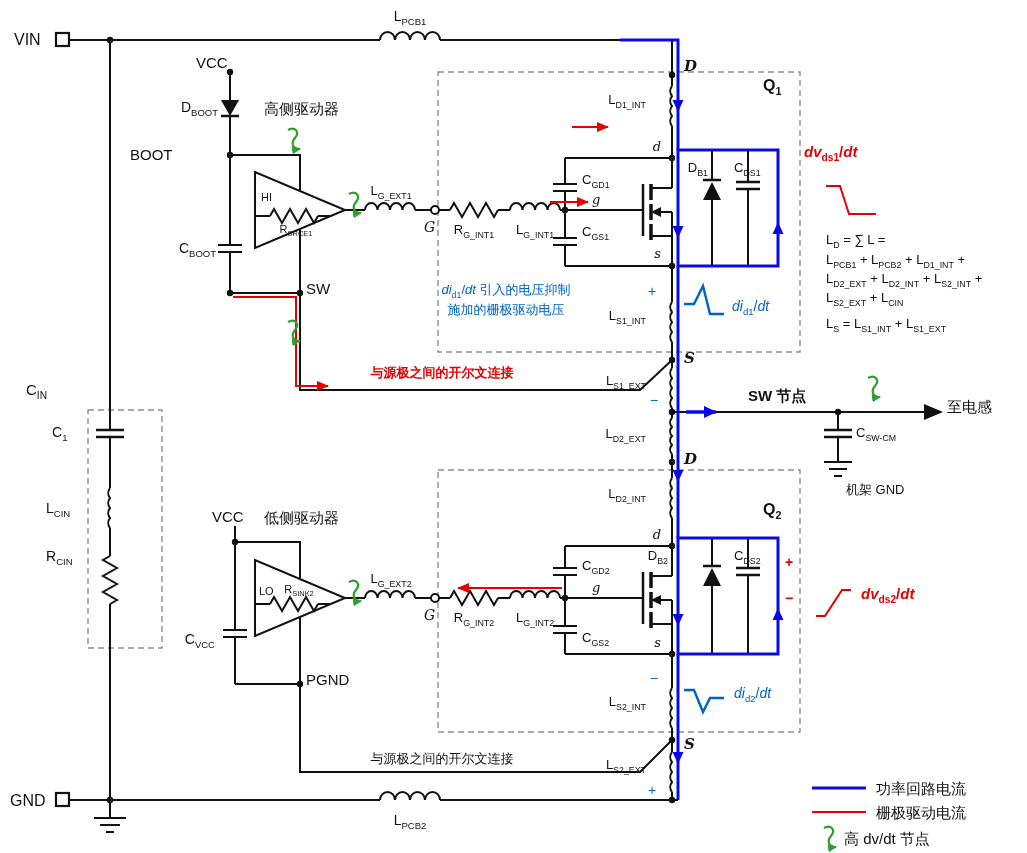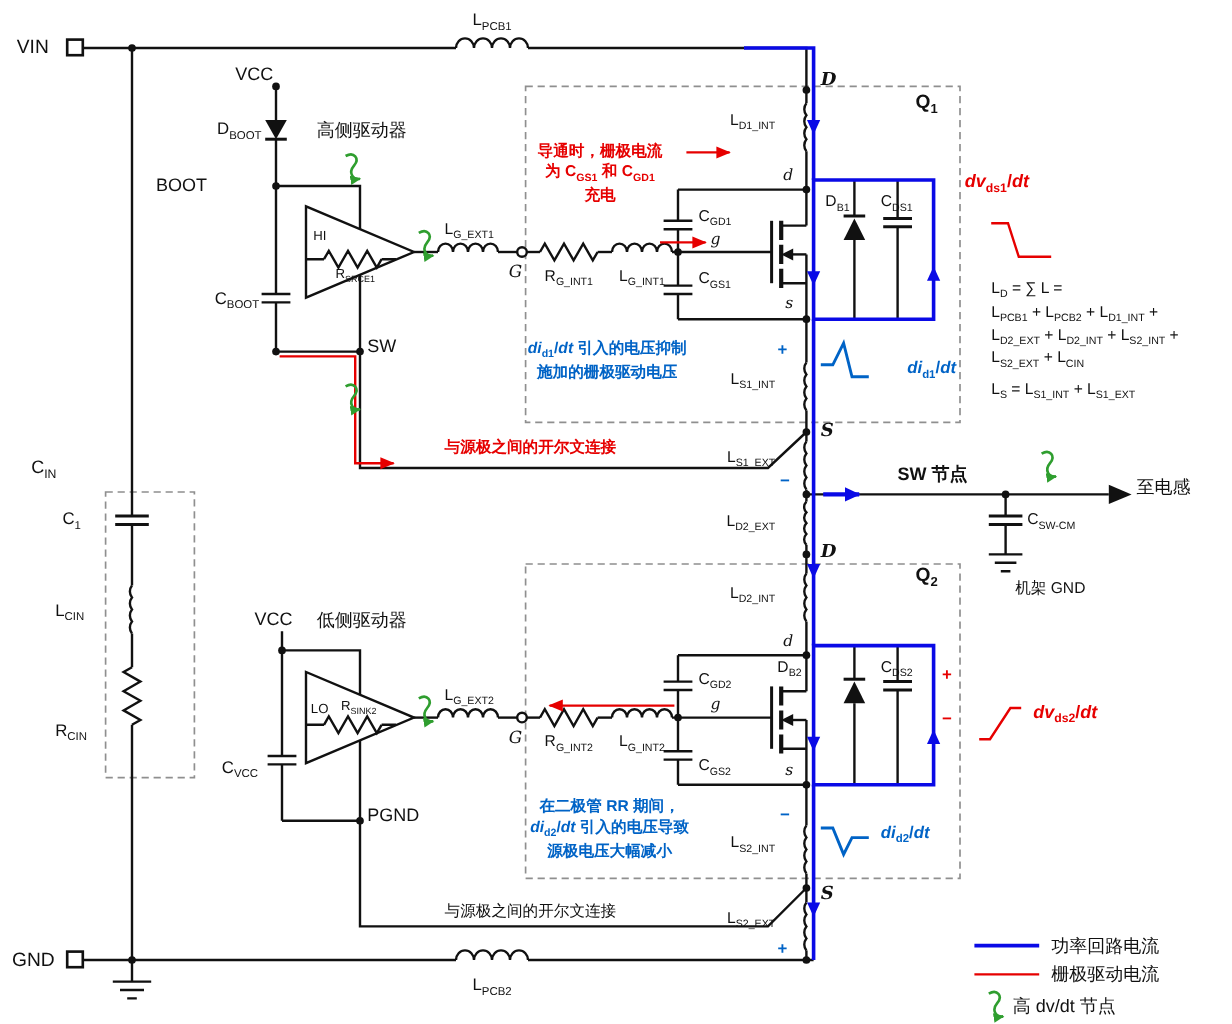--- a/index.html
+++ b/index.html
@@ -8,21 +8,21 @@
          font-family:"Liberation Sans",sans-serif;color:#111;overflow:hidden}
   .stage svg{position:absolute;left:0;top:0}
   .lbl{position:absolute;font-size:13px;line-height:1.2;white-space:nowrap;color:#111}
   .ac{transform:translateX(-50%);text-align:center}
   .ae{transform:translateX(-100%);text-align:left}
   .blk{line-height:1.32;text-align:center;white-space:nowrap}
   .s11{font-size:11px}.s14{font-size:14px}.s15{font-size:15px}.s16{font-size:16px}
   .b{font-weight:bold}
   .math{font-family:"DejaVu Serif",serif;font-style:italic}
   .rt{color:var(--gate-drive,#e60000);font-weight:bold}
-  .bt{color:var(--annotation-blue,#0063c6);font-weight:bold}
+  .bt{color:var(--annotation-blue,#0063c6);font-weight:normal}
   sub{font-size:.68em}
   
   .wire{stroke:#111;stroke-width:2;fill:none}
   .seg{stroke:#111;stroke-width:3.5;fill:none}
   .bar{stroke:#111;stroke-width:2.5;fill:none}
   .dash{stroke:#8f8f8f;stroke-width:1.4;fill:none;stroke-dasharray:6 4}
   .blue{stroke:var(--power-loop,#0a0ae6);stroke-width:3;fill:none}
   .red{stroke:var(--gate-drive,#e60000);stroke-width:2;fill:none}
   .bw{stroke:var(--annotation-blue,#0063c6);stroke-width:2.4;fill:none}
   .grn{stroke:var(--dvdt-green,#2f9e2f);stroke-width:2.2;fill:none}
@@ -289,40 +289,39 @@
 <div class="lbl" style="left:734px;top:160px">C<sub>DS1</sub></div>
 <div class="lbl s15 rt" style="left:804px;top:143px"><i>dv</i><sub>ds1</sub>/<i>dt</i></div>
 <div class="lbl ae" style="left:646px;top:92px">L<sub>D1_INT</sub></div>
 
 <div class="lbl" style="left:826px;top:232px">L<sub>D</sub> = ∑ L =</div>
 <div class="lbl" style="left:826px;top:252px">L<sub>PCB1</sub> + L<sub>PCB2</sub> + L<sub>D1_INT</sub> +</div>
 <div class="lbl" style="left:826px;top:271px">L<sub>D2_EXT</sub> + L<sub>D2_INT</sub> + L<sub>S2_INT</sub> +</div>
 <div class="lbl" style="left:826px;top:290px">L<sub>S2_EXT</sub> + L<sub>CIN</sub></div>
 <div class="lbl" style="left:826px;top:316px">L<sub>S</sub> = L<sub>S1_INT</sub> + L<sub>S1_EXT</sub></div>
 
-<div class="lbl s14 bt" style="left:756px;top:298px"><i>di</i><sub>d1</sub>/<i>dt</i></div>
+<div class="lbl s14 bt" style="left:732px;top:298px"><i>di</i><sub>d1</sub>/<i>dt</i></div>
 <div class="lbl bt ac blk" style="left:506px;top:281px"><i>di</i><sub>d1</sub>/<i>dt</i> 引入的电压抑制<br>施加的栅极驱动电压</div>
-<div class="lbl rt ac blk" style="left:500px;top:117px">导通时，栅极电流<br>为 C<sub>GS1</sub> 和 C<sub>GD1</sub><br>充电</div>
 <div class="lbl rt ac" style="left:442px;top:365px">与源极之间的开尔文连接</div>
 
 <div class="lbl s14 bt" style="left:648px;top:283px">+</div>
 <div class="lbl s14 bt" style="left:650px;top:392px">−</div>
 <div class="lbl s15 b math" style="left:684px;top:57px">D</div>
 <div class="lbl s15 b math" style="left:684px;top:349px">S</div>
 <div class="lbl ae" style="left:646px;top:308px">L<sub>S1_INT</sub></div>
 <div class="lbl ae" style="left:646px;top:373px">L<sub>S1_EXT</sub></div>
 
 <div class="lbl s15 b" style="left:748px;top:387px">SW 节点</div>
 <div class="lbl s15" style="left:947px;top:398px">至电感</div>
 <div class="lbl" style="left:856px;top:425px">C<sub>SW-CM</sub></div>
 <div class="lbl" style="left:846px;top:482px">机架 GND</div>
 
 <div class="lbl ae" style="left:646px;top:426px">L<sub>D2_EXT</sub></div>
 <div class="lbl s15 b math" style="left:684px;top:450px">D</div>
-<div class="lbl s16 b" style="left:763px;top:470px">Q<sub>2</sub></div>
+<div class="lbl s16 b" style="left:763px;top:500px">Q<sub>2</sub></div>
 <div class="lbl ae" style="left:646px;top:486px">L<sub>D2_INT</sub></div>
 
 <div class="lbl s15" style="left:212px;top:508px">VCC</div>
 <div class="lbl s15" style="left:264px;top:509px">低侧驱动器</div>
 <div class="lbl s11" style="left:259px;top:585px">LO</div>
 <div class="lbl s11 ac" style="left:299px;top:583px">R<sub>SINK2</sub></div>
 <div class="lbl ac" style="left:391px;top:571px">L<sub>G_EXT2</sub></div>
 <div class="lbl s14 math" style="left:424px;top:607px">G</div>
 <div class="lbl ac" style="left:474px;top:610px">R<sub>G_INT2</sub></div>
 <div class="lbl ac" style="left:535px;top:610px">L<sub>G_INT2</sub></div>
@@ -332,31 +331,30 @@
 <div class="lbl math ae" style="left:661px;top:527px">d</div>
 <div class="lbl math ae" style="left:661px;top:635px">s</div>
 <div class="lbl ae" style="left:668px;top:548px">D<sub>B2</sub></div>
 <div class="lbl" style="left:734px;top:548px">C<sub>DS2</sub></div>
 <div class="lbl s14 rt" style="left:785px;top:554px">+</div>
 <div class="lbl s14 rt" style="left:785px;top:590px">−</div>
 <div class="lbl s15 rt" style="left:861px;top:585px"><i>dv</i><sub>ds2</sub>/<i>dt</i></div>
 
 <div class="lbl s14 ae" style="left:215px;top:631px">C<sub>VCC</sub></div>
 <div class="lbl s15" style="left:306px;top:671px">PGND</div>
-<div class="lbl bt ac blk" style="left:508px;top:663px">在二极管 RR 期间，<br><i>di</i><sub>d2</sub>/<i>dt</i> 引入的电压导致<br>源极电压大幅减小</div>
 <div class="lbl s14 bt" style="left:734px;top:685px"><i>di</i><sub>d2</sub>/<i>dt</i></div>
 <div class="lbl s14 bt" style="left:650px;top:670px">−</div>
 <div class="lbl ae" style="left:646px;top:694px">L<sub>S2_INT</sub></div>
 <div class="lbl s15 b math" style="left:684px;top:735px">S</div>
 <div class="lbl ae" style="left:646px;top:757px">L<sub>S2_EXT</sub></div>
 <div class="lbl s14 bt" style="left:648px;top:782px">+</div>
 <div class="lbl ac" style="left:442px;top:751px">与源极之间的开尔文连接</div>
 
 <div class="lbl s15" style="left:26px;top:381px">C<sub>IN</sub></div>
 <div class="lbl s14" style="left:52px;top:424px">C<sub>1</sub></div>
 <div class="lbl s14" style="left:46px;top:500px">L<sub>CIN</sub></div>
-<div class="lbl s14" style="left:46px;top:600px">R<sub>CIN</sub></div>
+<div class="lbl s14" style="left:46px;top:548px">R<sub>CIN</sub></div>
 
 <div class="lbl s15" style="left:876px;top:780px">功率回路电流</div>
 <div class="lbl s15" style="left:876px;top:804px">栅极驱动电流</div>
 <div class="lbl s15" style="left:844px;top:830px">高 dv/dt 节点</div>
 
 </div>
 
 </body></html>

